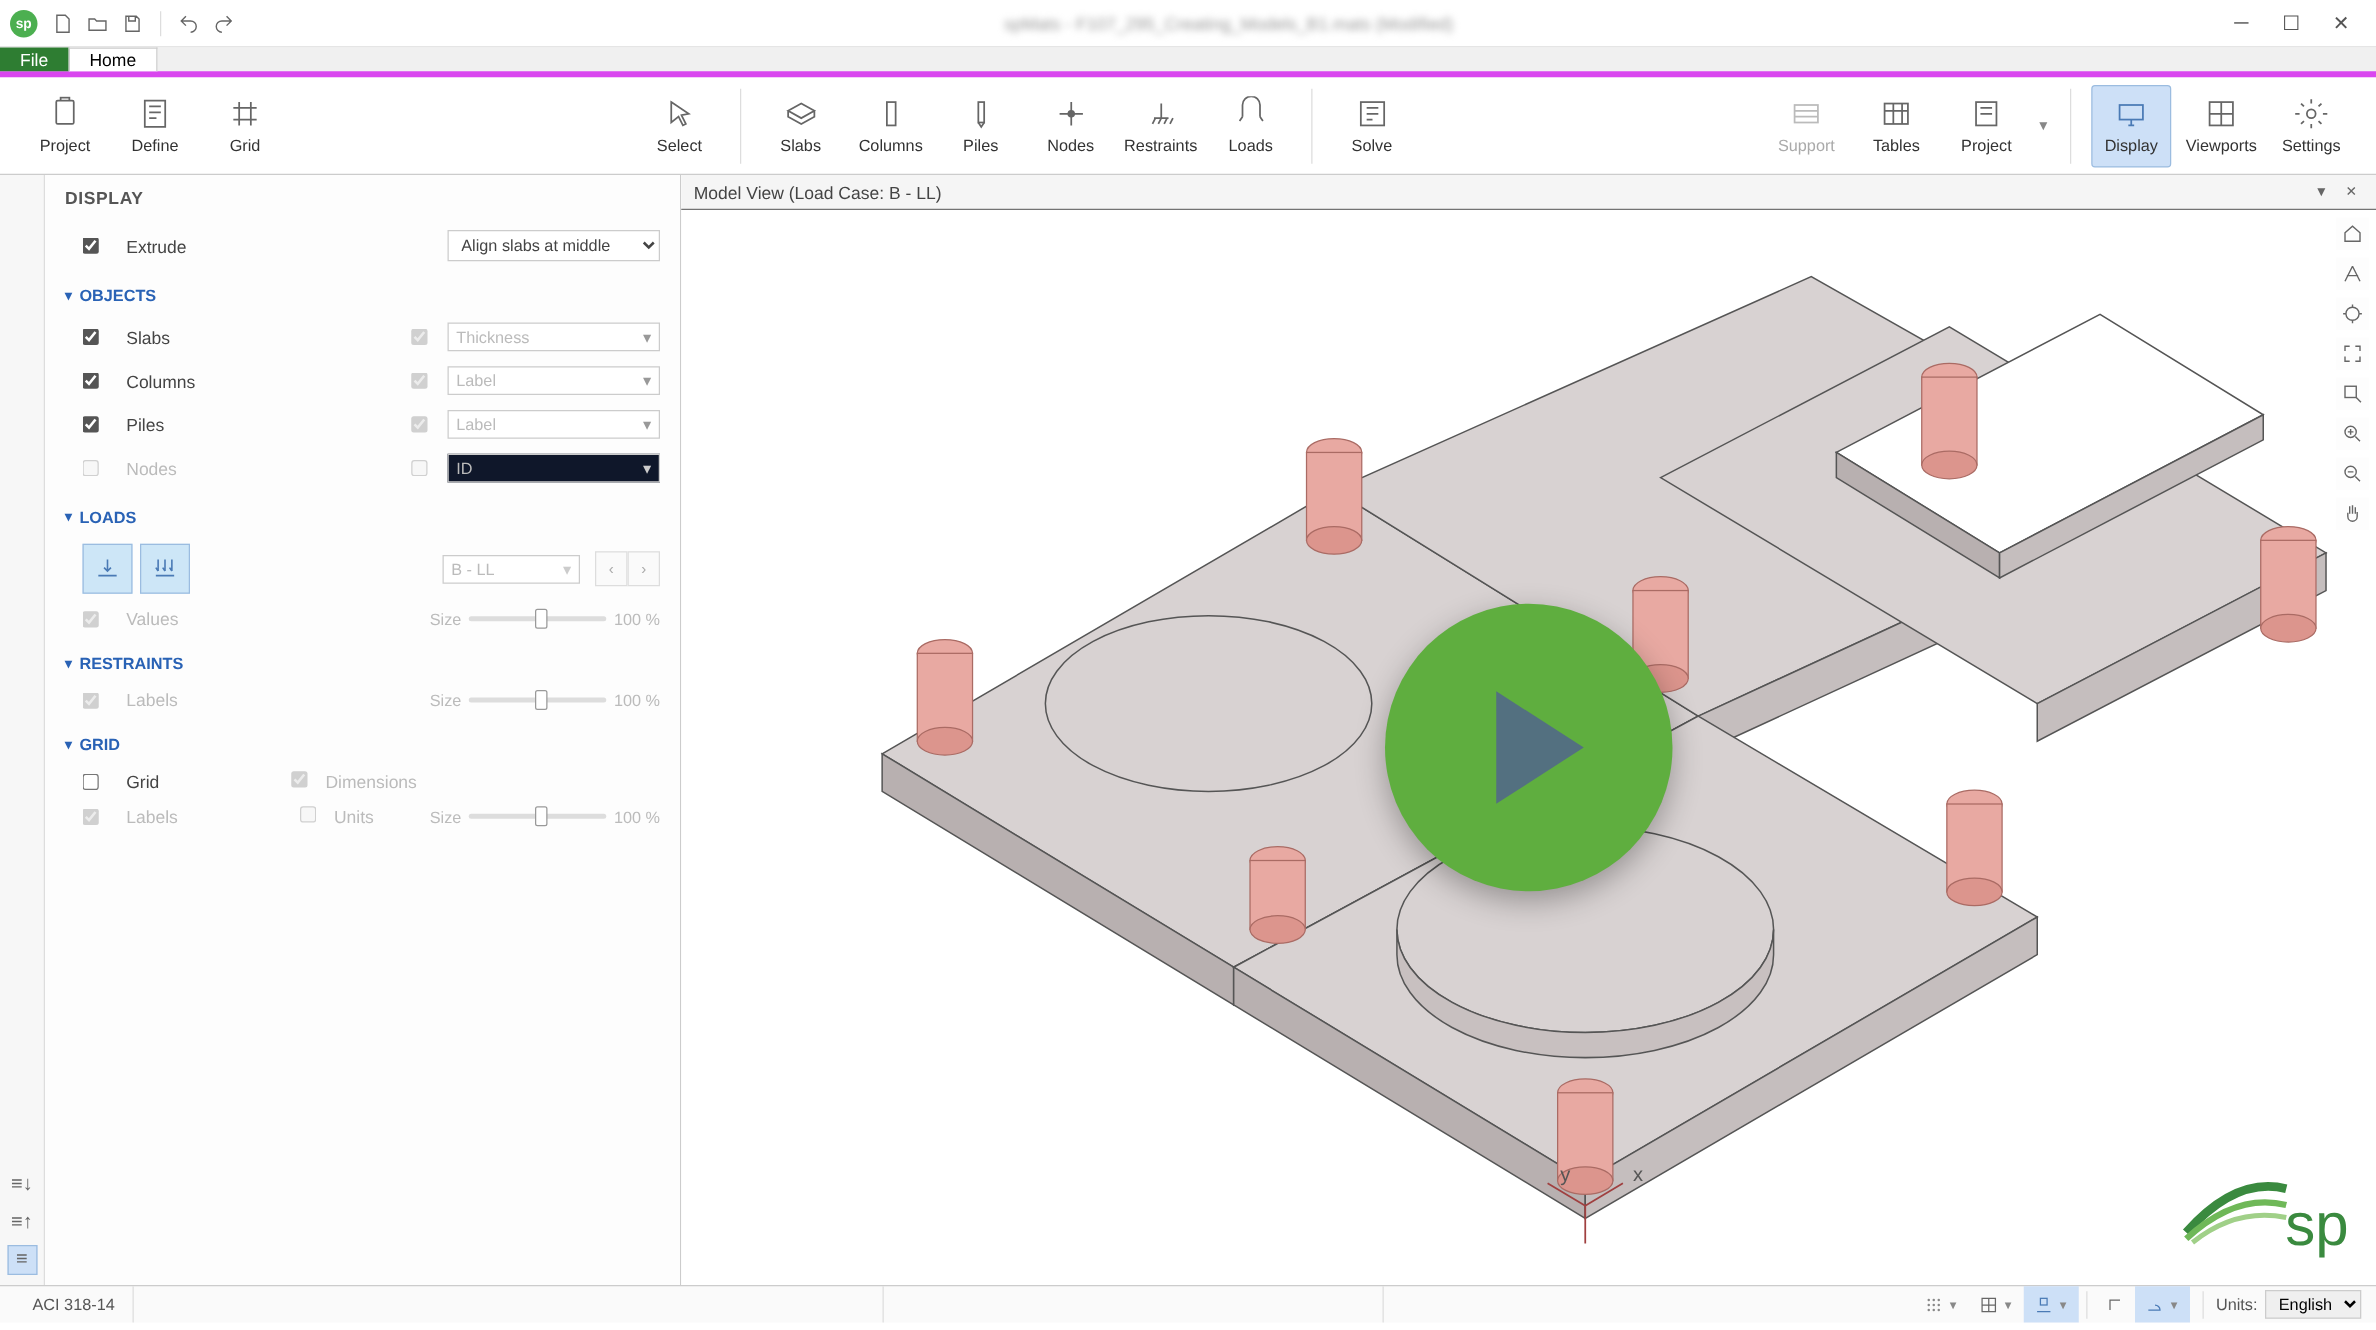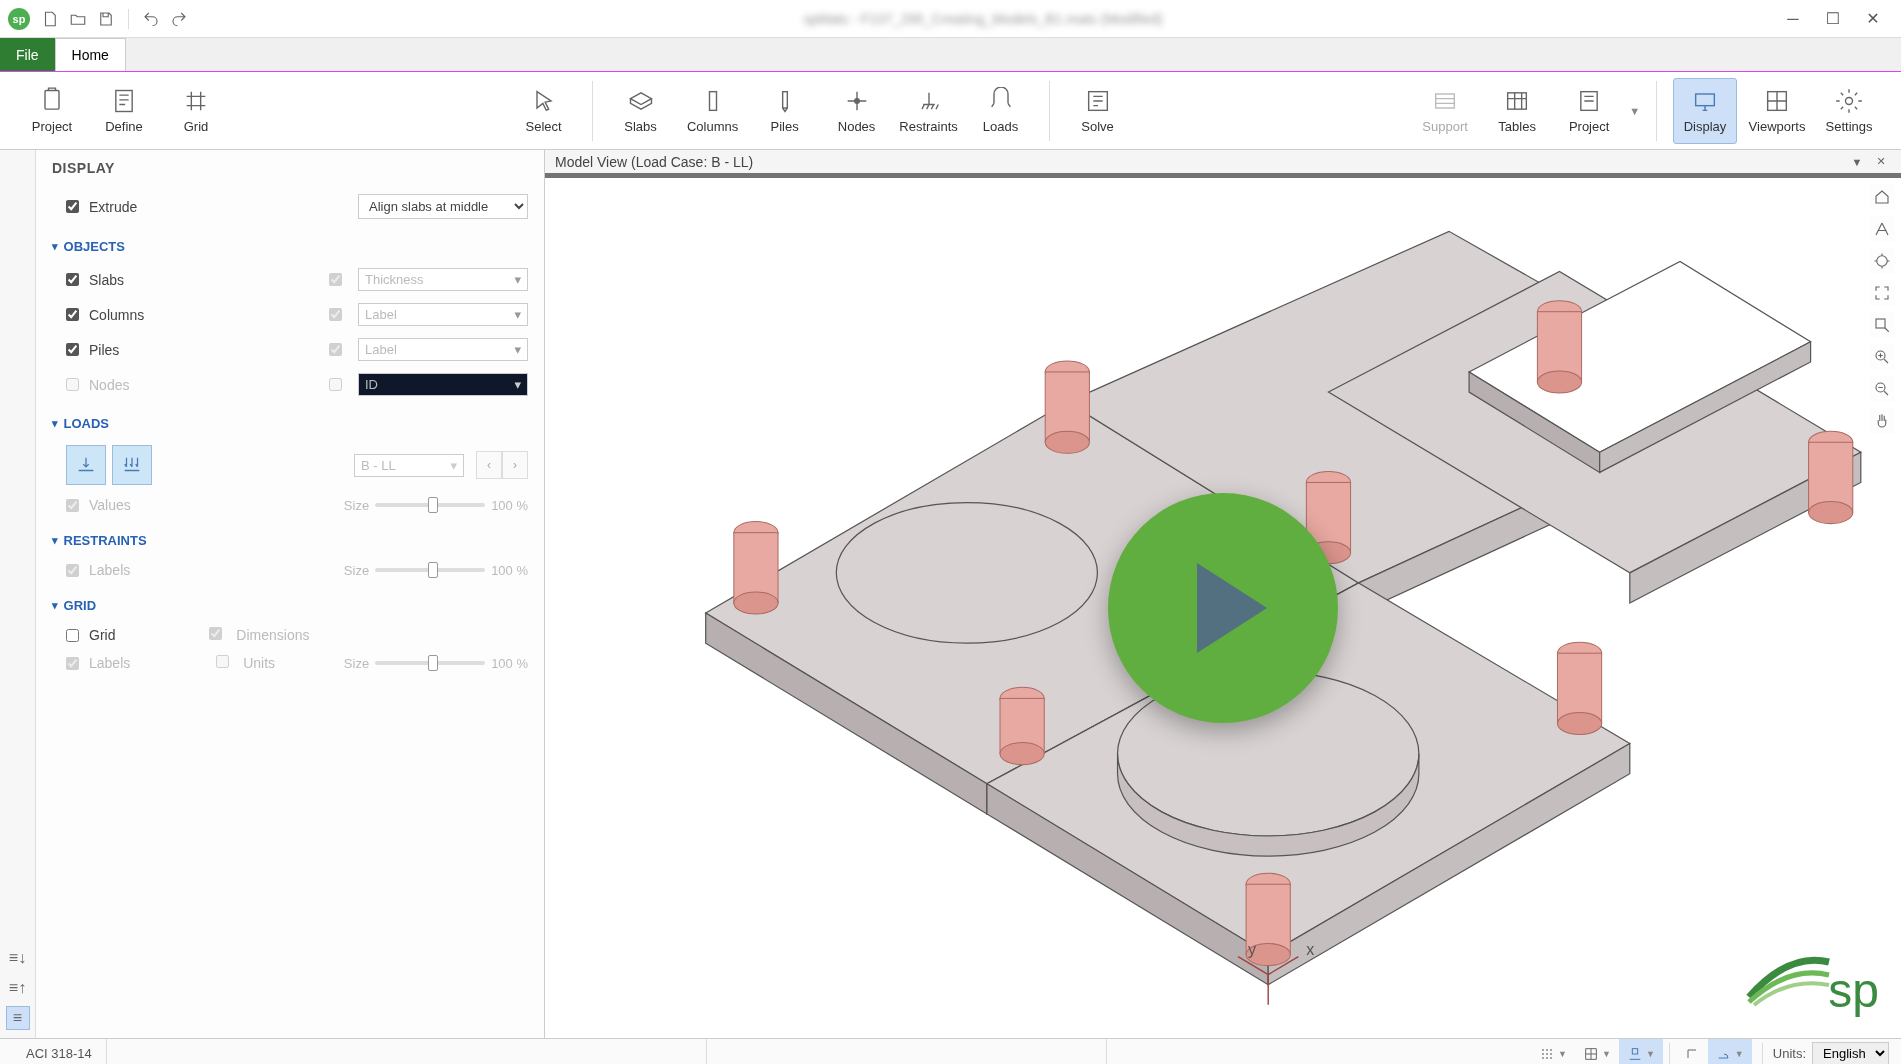--- a/index.html
+++ b/index.html
@@ -7,21 +7,21 @@
 
 
 .title-bar { height: 38px; background: #fff; display: flex; align-items: center; padding: 0 8px; border-bottom: 1px solid #ddd; }
 .title-bar .app-icon { width: 22px; height: 22px; background: #4caf50; border-radius: 50%; display: flex; align-items: center; justify-content: center; color: #fff; font-size: 11px; font-weight: bold; margin-right: 6px; }
 .title-bar .qat-btn { width: 28px; height: 28px; display: flex; align-items: center; justify-content: center; cursor: pointer; color: #555; }
 .title-bar .qat-btn svg { width: 18px; height: 18px; }
 .title-bar .title-text { flex: 1; text-align: center; color: #999; filter: blur(3px); font-size: 14px; }
 .title-bar .win-btn { width: 40px; height: 28px; display: flex; align-items: center; justify-content: center; cursor: pointer; color: #555; }
 
 
-.tab-bar { height: 34px; background: #f0f0f0; display: flex; align-items: stretch; border-bottom: 1px solid #d946ef; }
+.tab-bar { height: 24px; background: #f0f0f0; display: flex; align-items: stretch; border-bottom: 5px solid #d946ef; }
 .tab-bar .tab { padding: 0 16px; display: flex; align-items: center; font-size: 14px; cursor: pointer; }
 .tab-bar .tab.file { background: #2e7d32; color: #fff; }
 .tab-bar .tab.active { background: #fff; border: 1px solid #ccc; border-bottom: none; }
 
 
 .ribbon { height: 78px; background: #fff; display: flex; align-items: center; border-bottom: 1px solid #ccc; padding: 0 8px; }
 .ribbon-group { display: flex; gap: 8px; padding: 0 12px; }
 .ribbon-sep { width: 1px; height: 60px; background: #ddd; margin: 0 4px; }
 .ribbon-btn { display: flex; flex-direction: column; align-items: center; justify-content: center; width: 64px; height: 66px; cursor: pointer; font-size: 13px; color: #333; border-radius: 3px; }
 .ribbon-btn.active { background: #cde0f7; border: 1px solid #9bbce0; }
@@ -32,37 +32,37 @@
 
 .main { display: flex; height: calc(100% - 38px - 30px - 78px - 30px); }
 .left-panel { width: 545px; background: #fdfdfd; border-right: 1px solid #ccc; display: flex; }
 .left-strip { width: 36px; background: #f7f7f7; border-right: 1px solid #ddd; display: flex; flex-direction: column; justify-content: flex-end; padding-bottom: 8px; gap: 6px; align-items: center; }
 .left-strip .strip-btn { width: 24px; height: 24px; display: flex; align-items: center; justify-content: center; cursor: pointer; color: #666; }
 .left-strip .strip-btn.active { background: #cde0f7; border: 1px solid #9bbce0; }
 .panel-content { flex: 1; padding: 10px 16px; overflow-y: auto; }
 .panel-title { font-weight: bold; font-size: 14px; color: #555; margin-bottom: 12px; letter-spacing: 0.5px; }
 .panel-section-head { display: flex; align-items: center; font-weight: bold; font-size: 13px; color: #2962b5; margin: 14px 0 8px; cursor: pointer; }
 .panel-section-head .arrow { margin-right: 6px; font-size: 11px; }
-.panel-row { display: flex; align-items: center; padding: 6px 0; font-size: 14px; color: #444; }
+.panel-row { display: flex; align-items: center; padding: 6px 0; font-size: 14px; color: #444; gap: 12px; }
 .panel-row.disabled { color: #bbb; }
 .panel-row input[type=checkbox] { margin-right: 10px; margin-left: 14px; accent-color: #555; }
 .panel-row .row-right { margin-left: auto; display: flex; align-items: center; gap: 6px; }
 .panel-row select, .panel-row .fake-select { font-size: 13px; padding: 3px 6px; border: 1px solid #ccc; background: #fff; min-width: 170px; color: #444; }
 .panel-row.disabled .fake-select { color: #bbb; background: #0f172a; }
 .slider-row { display: flex; align-items: center; gap: 10px; padding: 6px 0 6px 14px; font-size: 13px; color: #bbb; }
 .slider-track { width: 110px; height: 4px; background: #ddd; position: relative; border-radius: 2px; }
 .slider-thumb { position: absolute; width: 10px; height: 16px; background: #fff; border: 1px solid #999; border-radius: 2px; top: -6px; left: 48%; }
 .load-icons { display: flex; gap: 6px; padding-left: 14px; }
 .load-icon-btn { width: 40px; height: 40px; background: #cde6f7; border: 1px solid #9bbce0; display: flex; align-items: center; justify-content: center; color: #4a7ab5; }
 .nav-btns { display: flex; margin-left: 6px; }
 .nav-btn { width: 26px; height: 28px; border: 1px solid #ddd; display: flex; align-items: center; justify-content: center; background: #fafafa; color: #aaa; font-size: 12px; }
 
 
 .viewport { flex: 1; position: relative; background: #fff; }
-.vp-title { height: 28px; background: #f5f5f5; border-bottom: 5px solid #737373; display: flex; align-items: center; padding: 0 10px; font-size: 14px; color: #444; }
+.vp-title { height: 28px; background: #f5f5f5; border-bottom: 1px solid #737373; display: flex; align-items: center; padding: 0 10px; font-size: 14px; color: #444; }
 .vp-title .vp-title-btns { margin-left: auto; display: flex; gap: 4px; }
 .vp-title .vp-title-btn { width: 20px; height: 20px; display: flex; align-items: center; justify-content: center; cursor: pointer; color: #666; font-size: 11px; }
 .vp-canvas { position: absolute; top: 28px; left: 0; right: 0; bottom: 0; }
 .vp-tools { position: absolute; top: 34px; right: 6px; display: flex; flex-direction: column; gap: 6px; }
 .vp-tool { width: 26px; height: 26px; display: flex; align-items: center; justify-content: center; cursor: pointer; color: #555; background: #fdfdfd; }
 
 
 .play-overlay { position: absolute; top: 50%; left: 50%; transform: translate(-50%, -50%); width: 230px; height: 230px; background: #5fae3f; border-radius: 50%; display: flex; align-items: center; justify-content: center; cursor: pointer; box-shadow: 0 8px 24px rgba(0,0,0,0.3); }
 .play-overlay .play-tri { width: 0; height: 0; border-left: 70px solid #537080; border-top: 45px solid transparent; border-bottom: 45px solid transparent; margin-left: 18px; }
 

